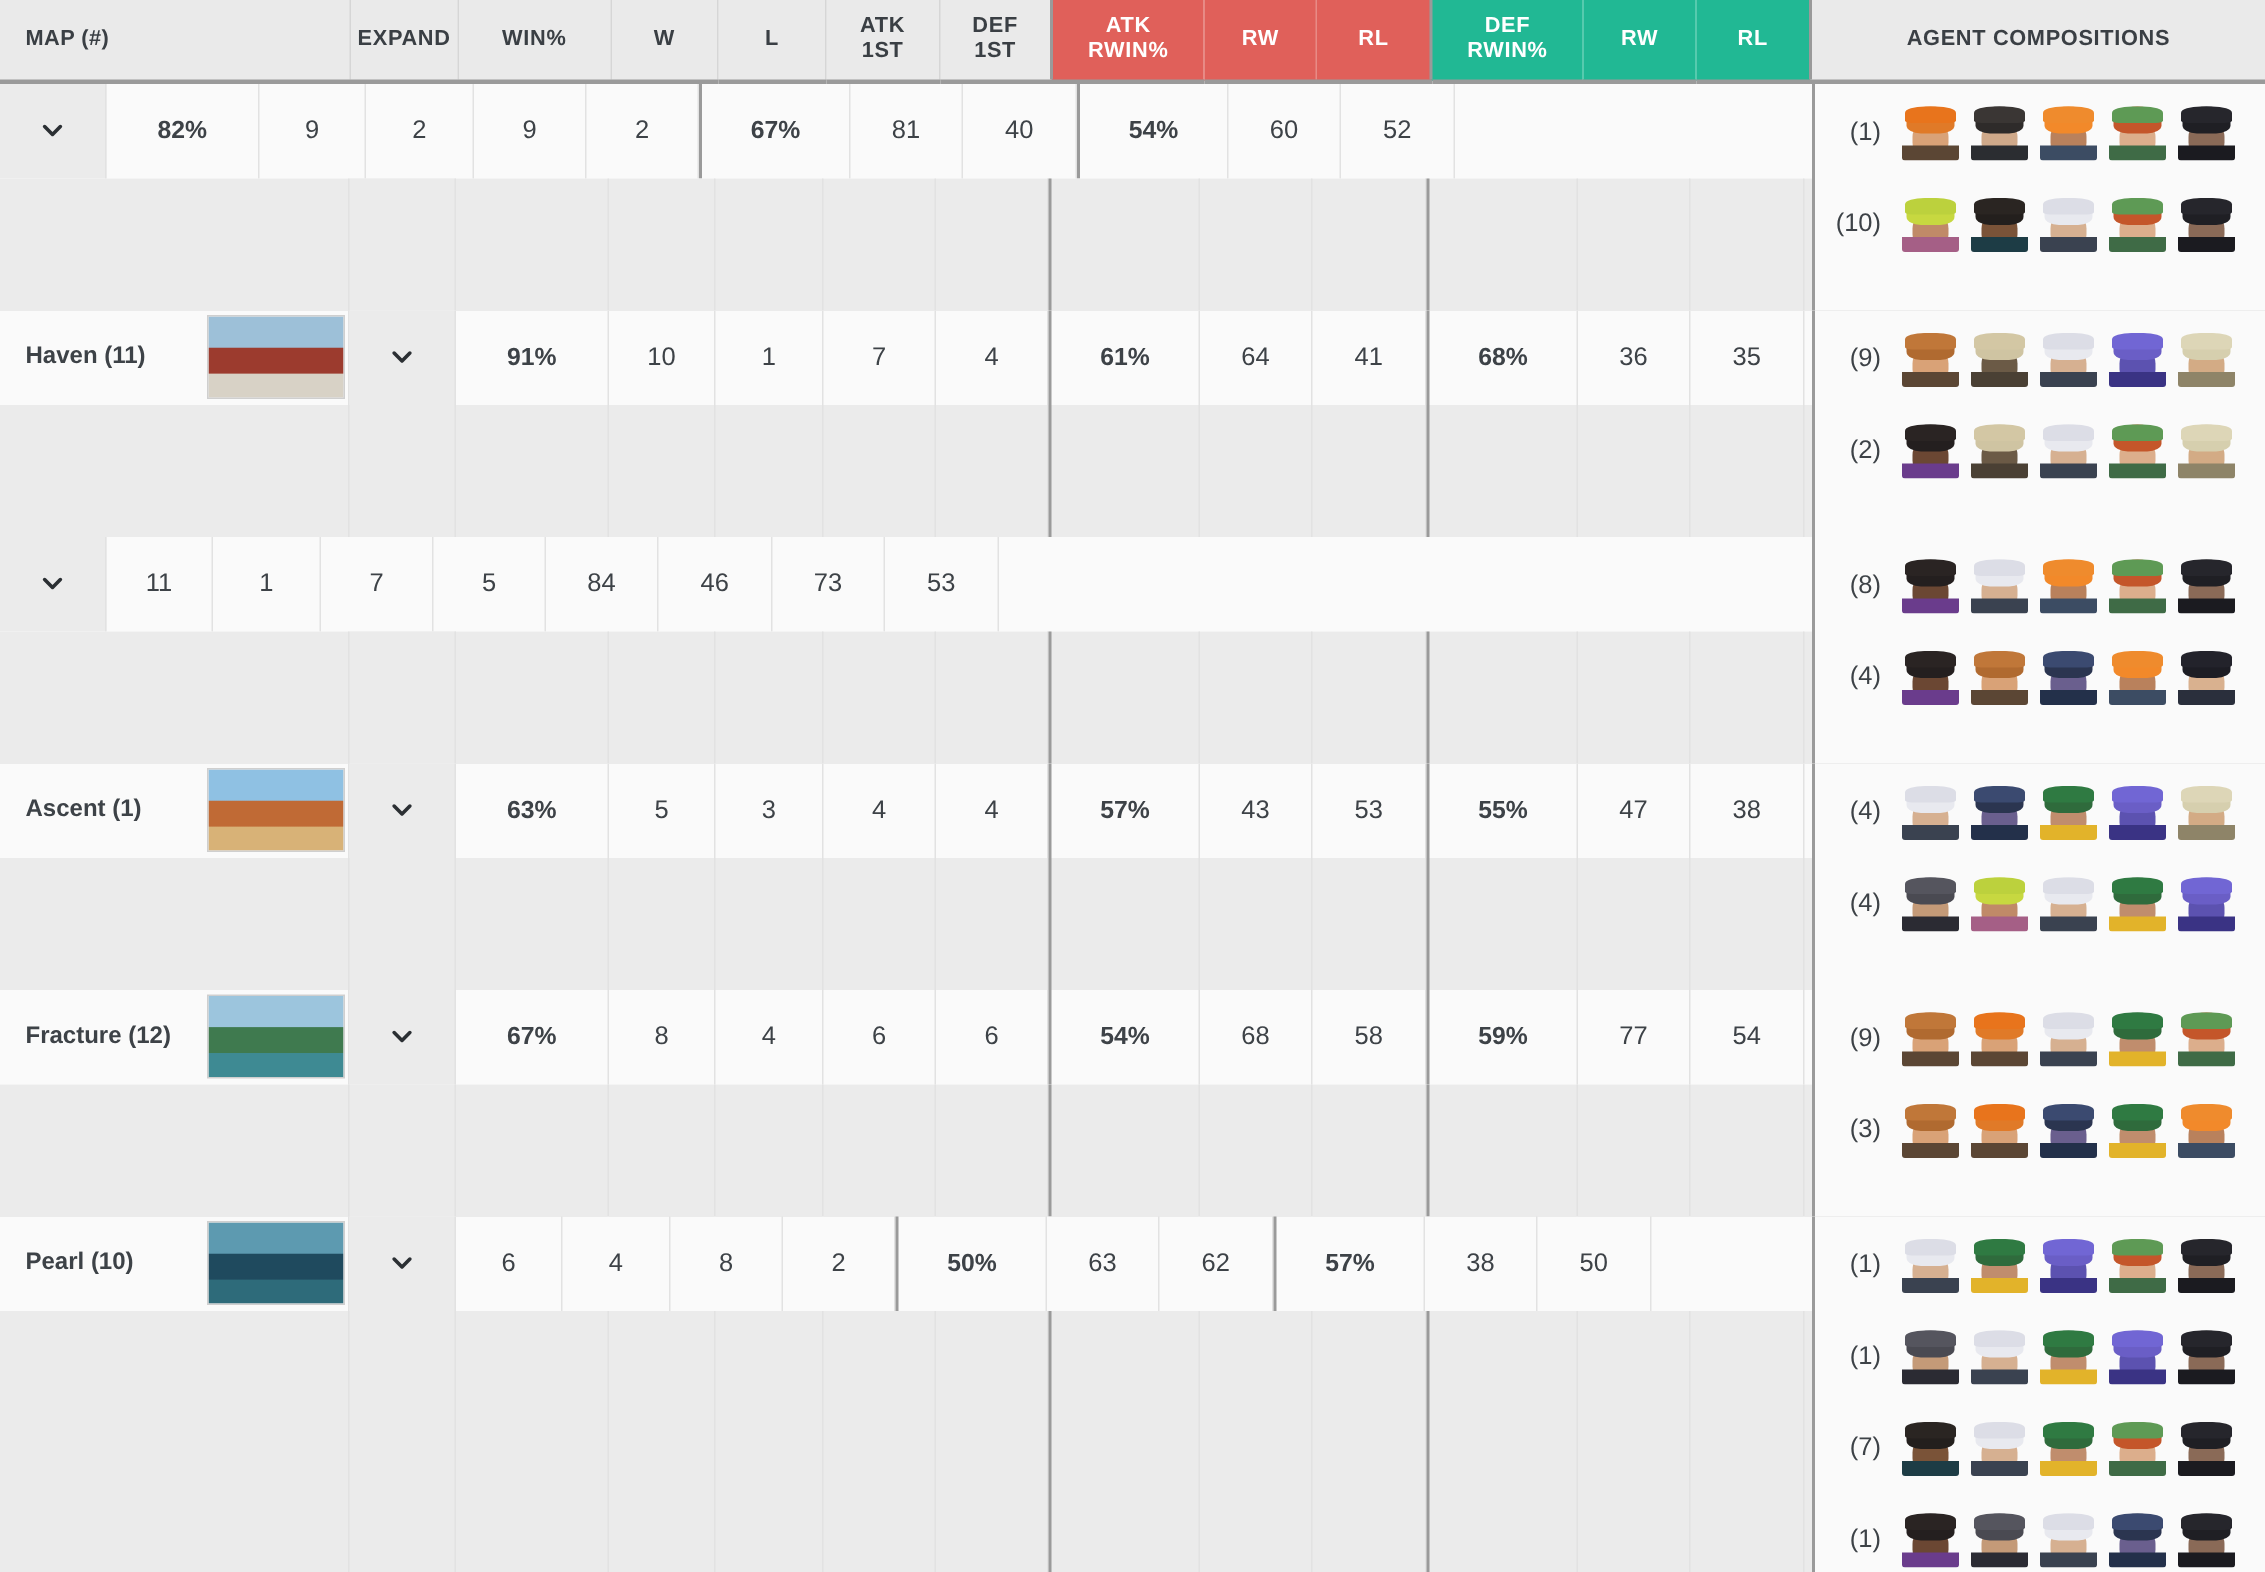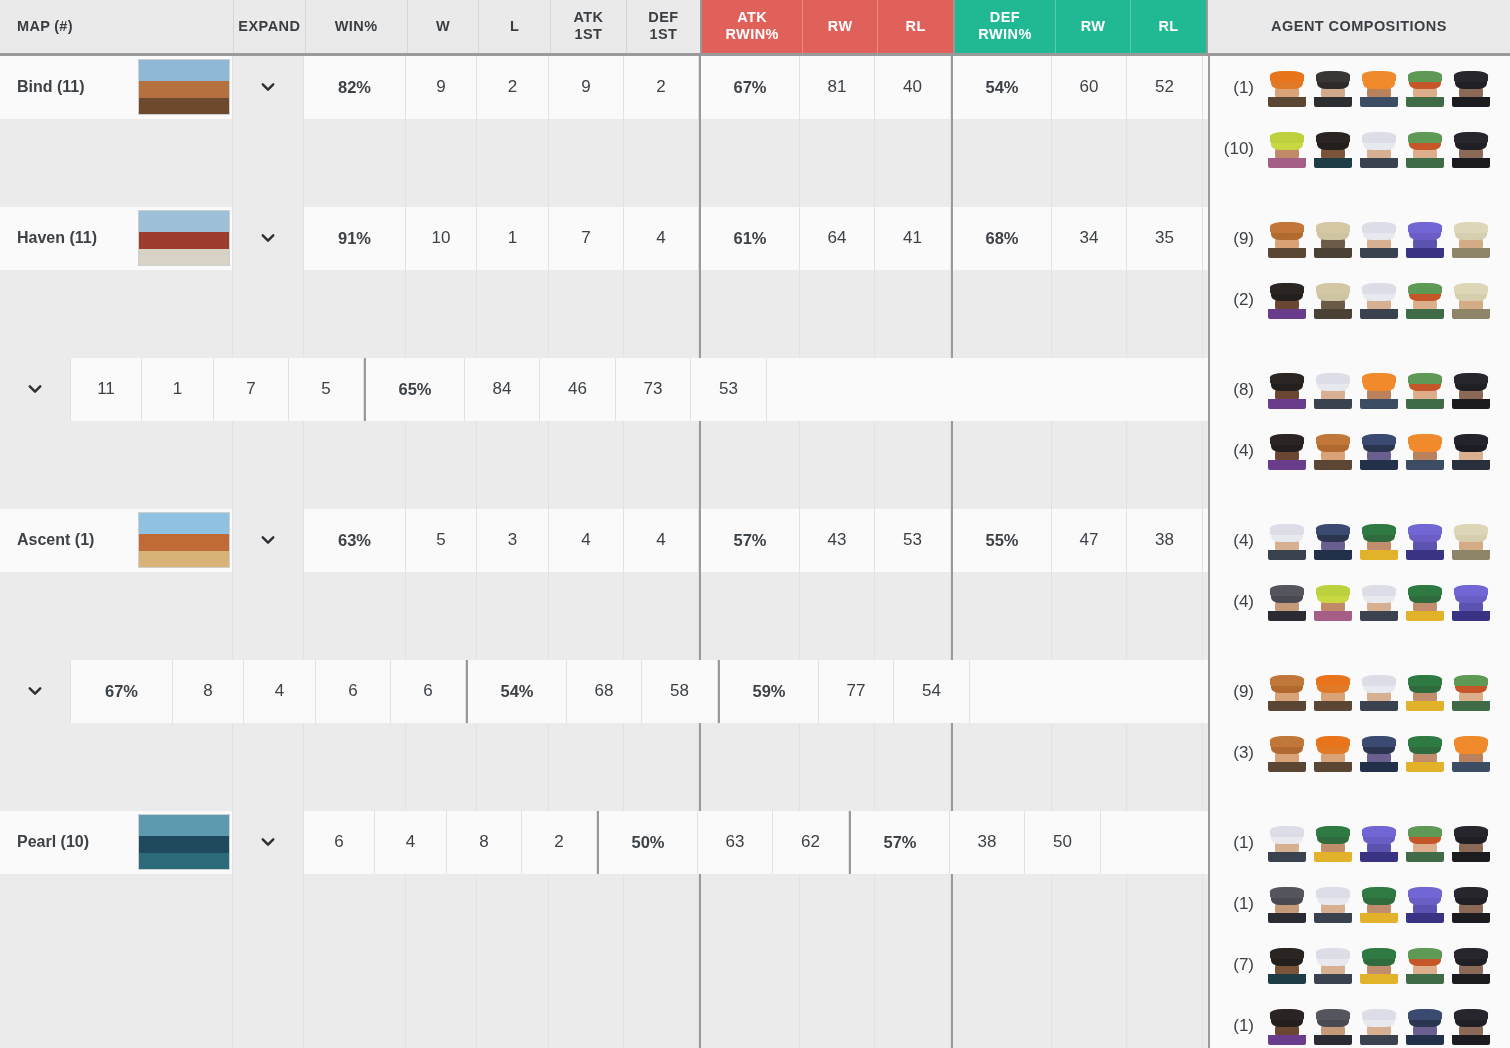--- a/index.html
+++ b/index.html
@@ -163,24 +163,20 @@
       <th class="comp-head">AGENT COMPOSITIONS</th>
     </tr>
   </thead>
 </table>
 
 <div id="body-root">
       <div class="map-block" style="height: 151px;">
         <div class="rowline" style="height: 151px;">
           <div class="statcol">
             <div class="statline top">
-              <div class="c c-map">
-                <span class="mapname">Bind (11)</span>
-                <div class="thumb" style="background: linear-gradient(rgb(143, 183, 214) 0%, rgb(143, 183, 214) 38%, rgb(181, 112, 63) 39%, rgb(181, 112, 63) 70%, rgb(109, 74, 45) 71%, rgb(109, 74, 45) 100%);"></div>
-              </div>
               <div class="c c-expand">
                 <span>
                   <svg class="chev" viewBox="0 0 24 24" aria-hidden="true">
                     <path d="M5 8.5 L12 15.5 L19 8.5" fill="none" stroke="#2b2f33" stroke-width="3.2" stroke-linecap="round" stroke-linejoin="round"></path>
                   </svg>
                 </span>
               </div>
               <div class="c c-win b">82%</div>
               <div class="c c-w">9</div>
               <div class="c c-l">2</div>
@@ -300,21 +296,21 @@
               </div>
               <div class="c c-win b">91%</div>
               <div class="c c-w">10</div>
               <div class="c c-l">1</div>
               <div class="c c-a1">7</div>
               <div class="c c-d1">4</div>
               <div class="c c-arw b grp">61%</div>
               <div class="c c-rw">64</div>
               <div class="c c-rl">41</div>
               <div class="c c-drw b grp">68%</div>
-              <div class="c c-drw2">34</div>
+              <div class="c c-drw2">36</div>
               <div class="c c-drl">35</div>
             </div>
             <div class="statline fill">
               <div class="c c-map"></div>
               <div class="c c-expand"></div>
               <div class="c c-win"></div>
               <div class="c c-w"></div>
               <div class="c c-l"></div>
               <div class="c c-a1"></div>
               <div class="c c-d1"></div>
@@ -408,21 +404,20 @@
                 <span>
                   <svg class="chev" viewBox="0 0 24 24" aria-hidden="true">
                     <path d="M5 8.5 L12 15.5 L19 8.5" fill="none" stroke="#2b2f33" stroke-width="3.2" stroke-linecap="round" stroke-linejoin="round"></path>
                   </svg>
                 </span>
               </div>
               <div class="c c-w">11</div>
               <div class="c c-l">1</div>
               <div class="c c-a1">7</div>
               <div class="c c-d1">5</div>
-              <div class="c c-arw b grp">65%</div>
               <div class="c c-rw">84</div>
               <div class="c c-rl">46</div>
               <div class="c c-drw2">73</div>
               <div class="c c-drl">53</div>
             </div>
             <div class="statline fill">
               <div class="c c-map"></div>
               <div class="c c-expand"></div>
               <div class="c c-win"></div>
               <div class="c c-w"></div>
@@ -625,20 +620,24 @@
                 </div>
               </div>
             </div>
           </div>
         </div>
       </div>
       <div class="map-block" style="height: 151px;">
         <div class="rowline" style="height: 151px;">
           <div class="statcol">
             <div class="statline top">
+              <div class="c c-map">
+                <span class="mapname">Fracture (12)</span>
+                <div class="thumb" style="background: linear-gradient(rgb(156, 197, 221) 0%, rgb(156, 197, 221) 38%, rgb(63, 122, 79) 39%, rgb(63, 122, 79) 70%, rgb(62, 138, 147) 71%, rgb(62, 138, 147) 100%);"></div>
+              </div>
               <div class="c c-expand">
                 <span>
                   <svg class="chev" viewBox="0 0 24 24" aria-hidden="true">
                     <path d="M5 8.5 L12 15.5 L19 8.5" fill="none" stroke="#2b2f33" stroke-width="3.2" stroke-linecap="round" stroke-linejoin="round"></path>
                   </svg>
                 </span>
               </div>
               <div class="c c-win b">67%</div>
               <div class="c c-w">8</div>
               <div class="c c-l">4</div>

